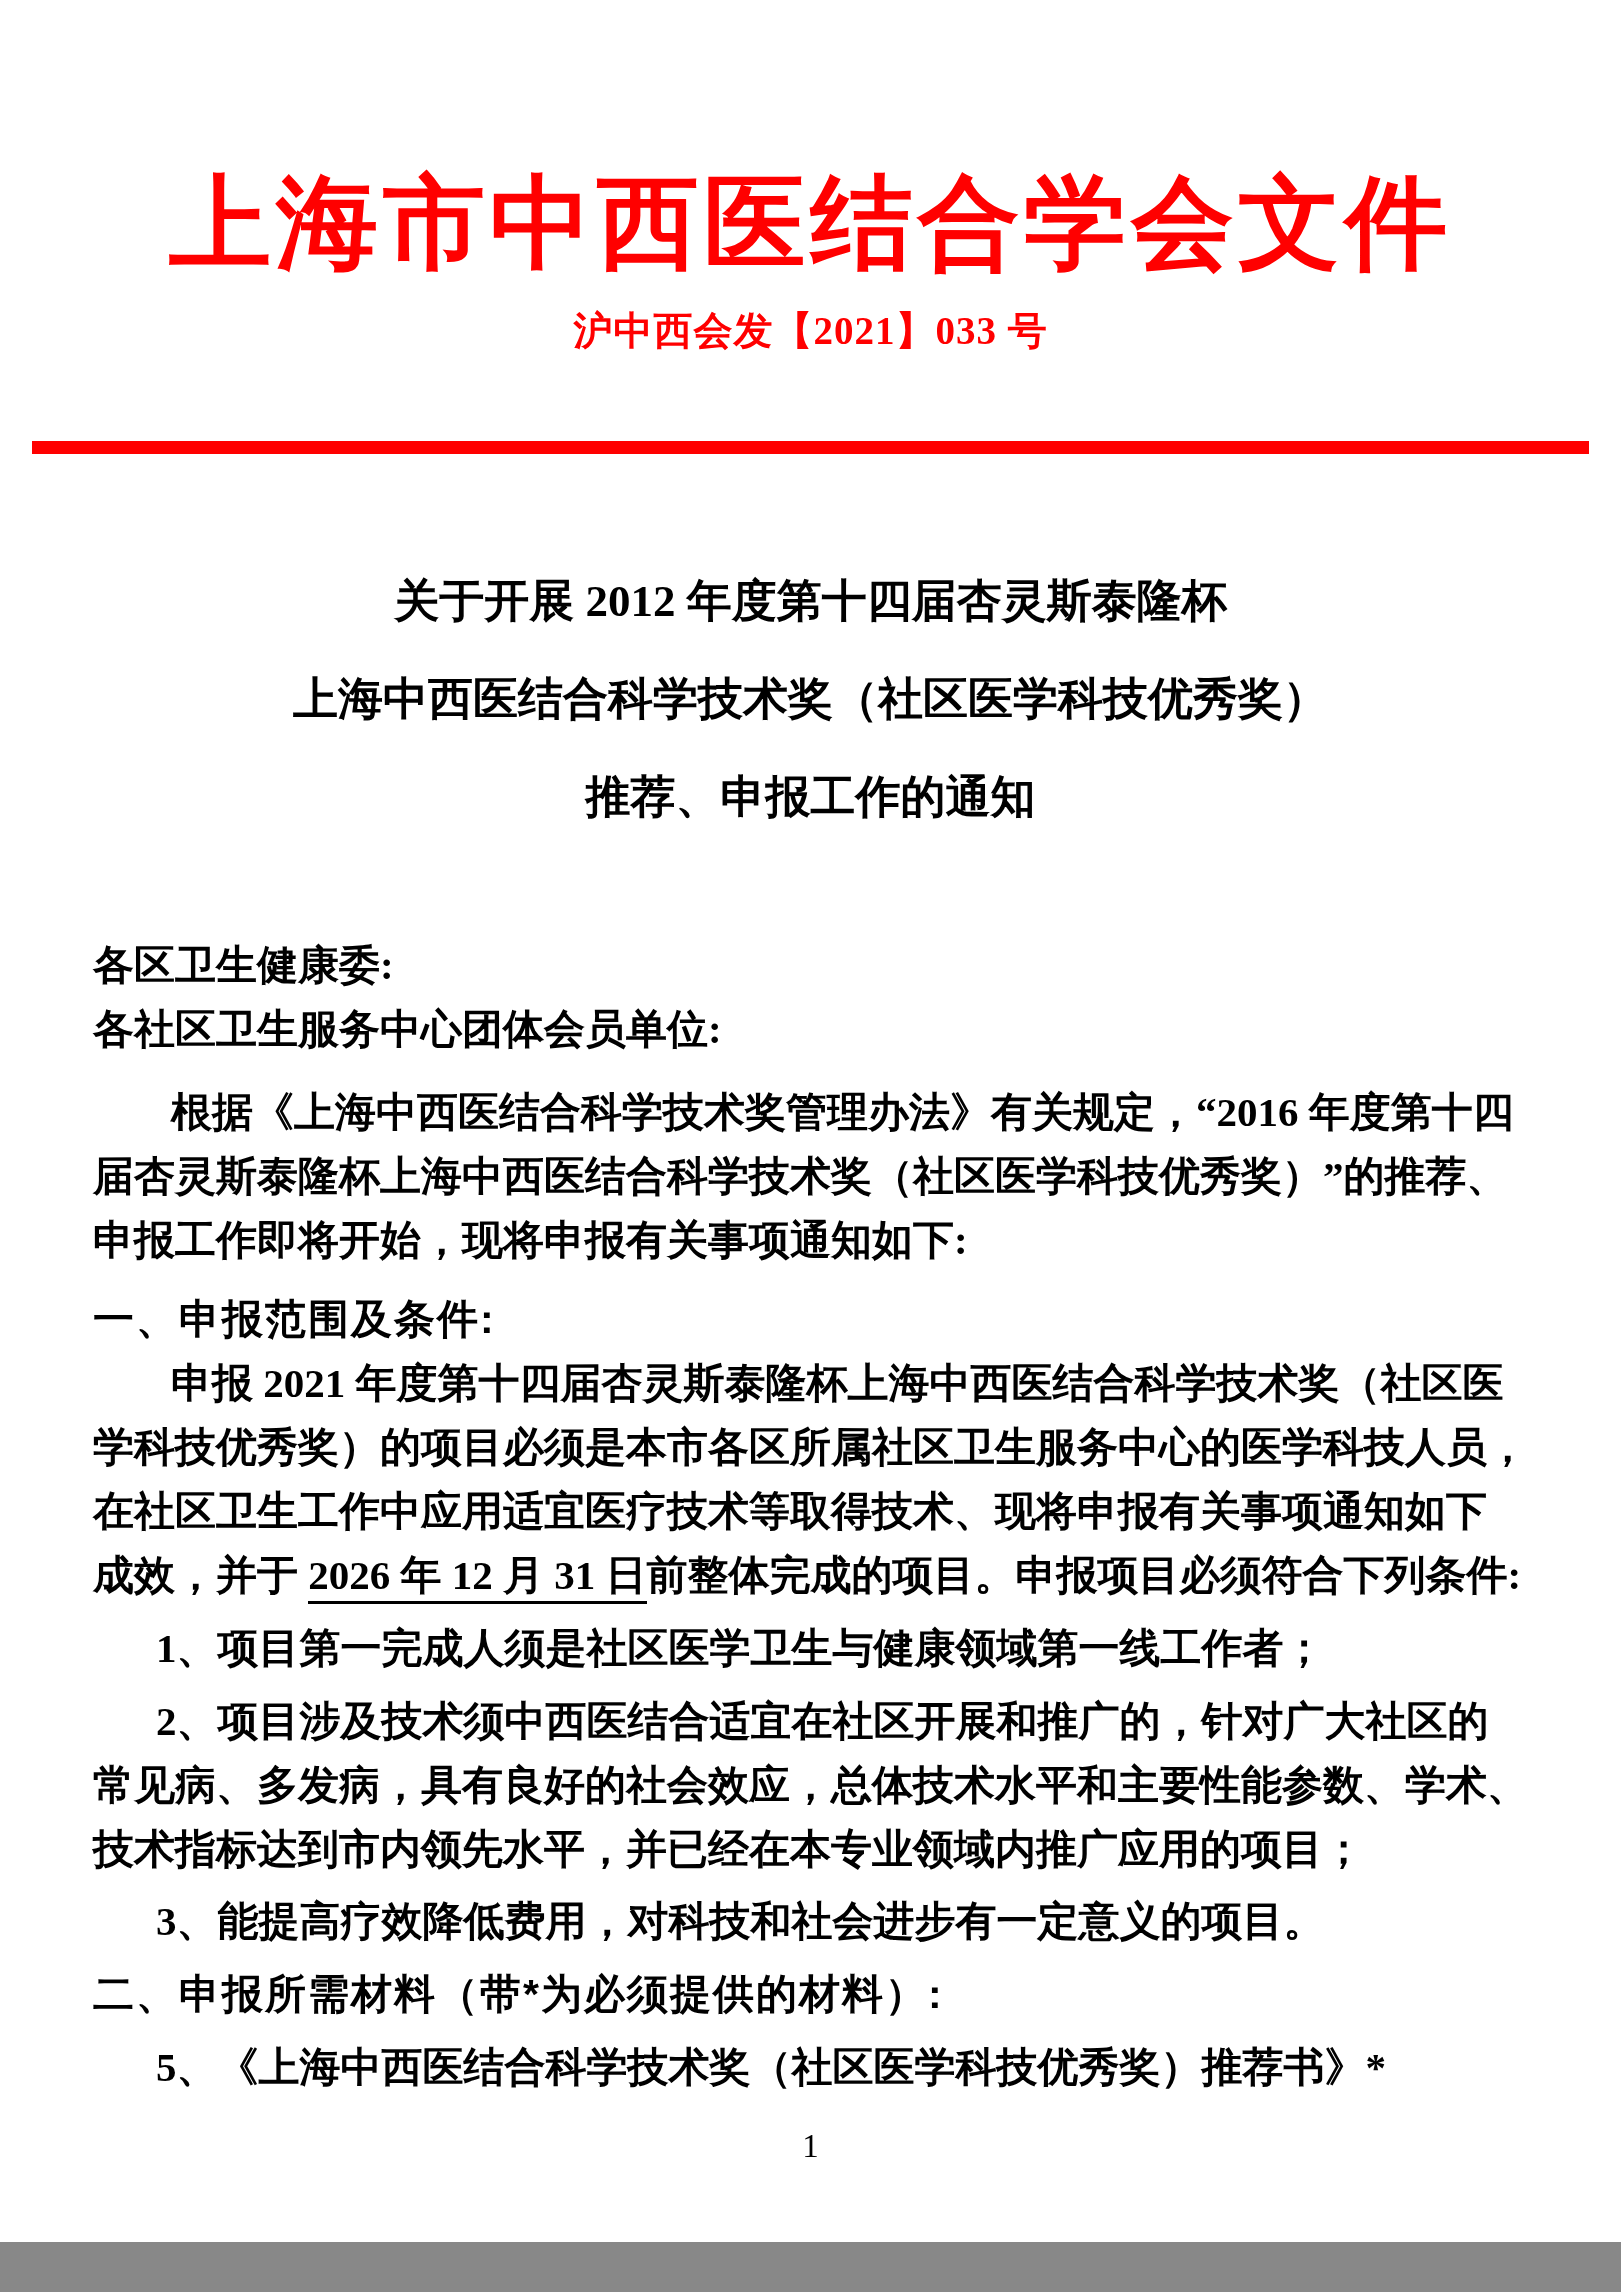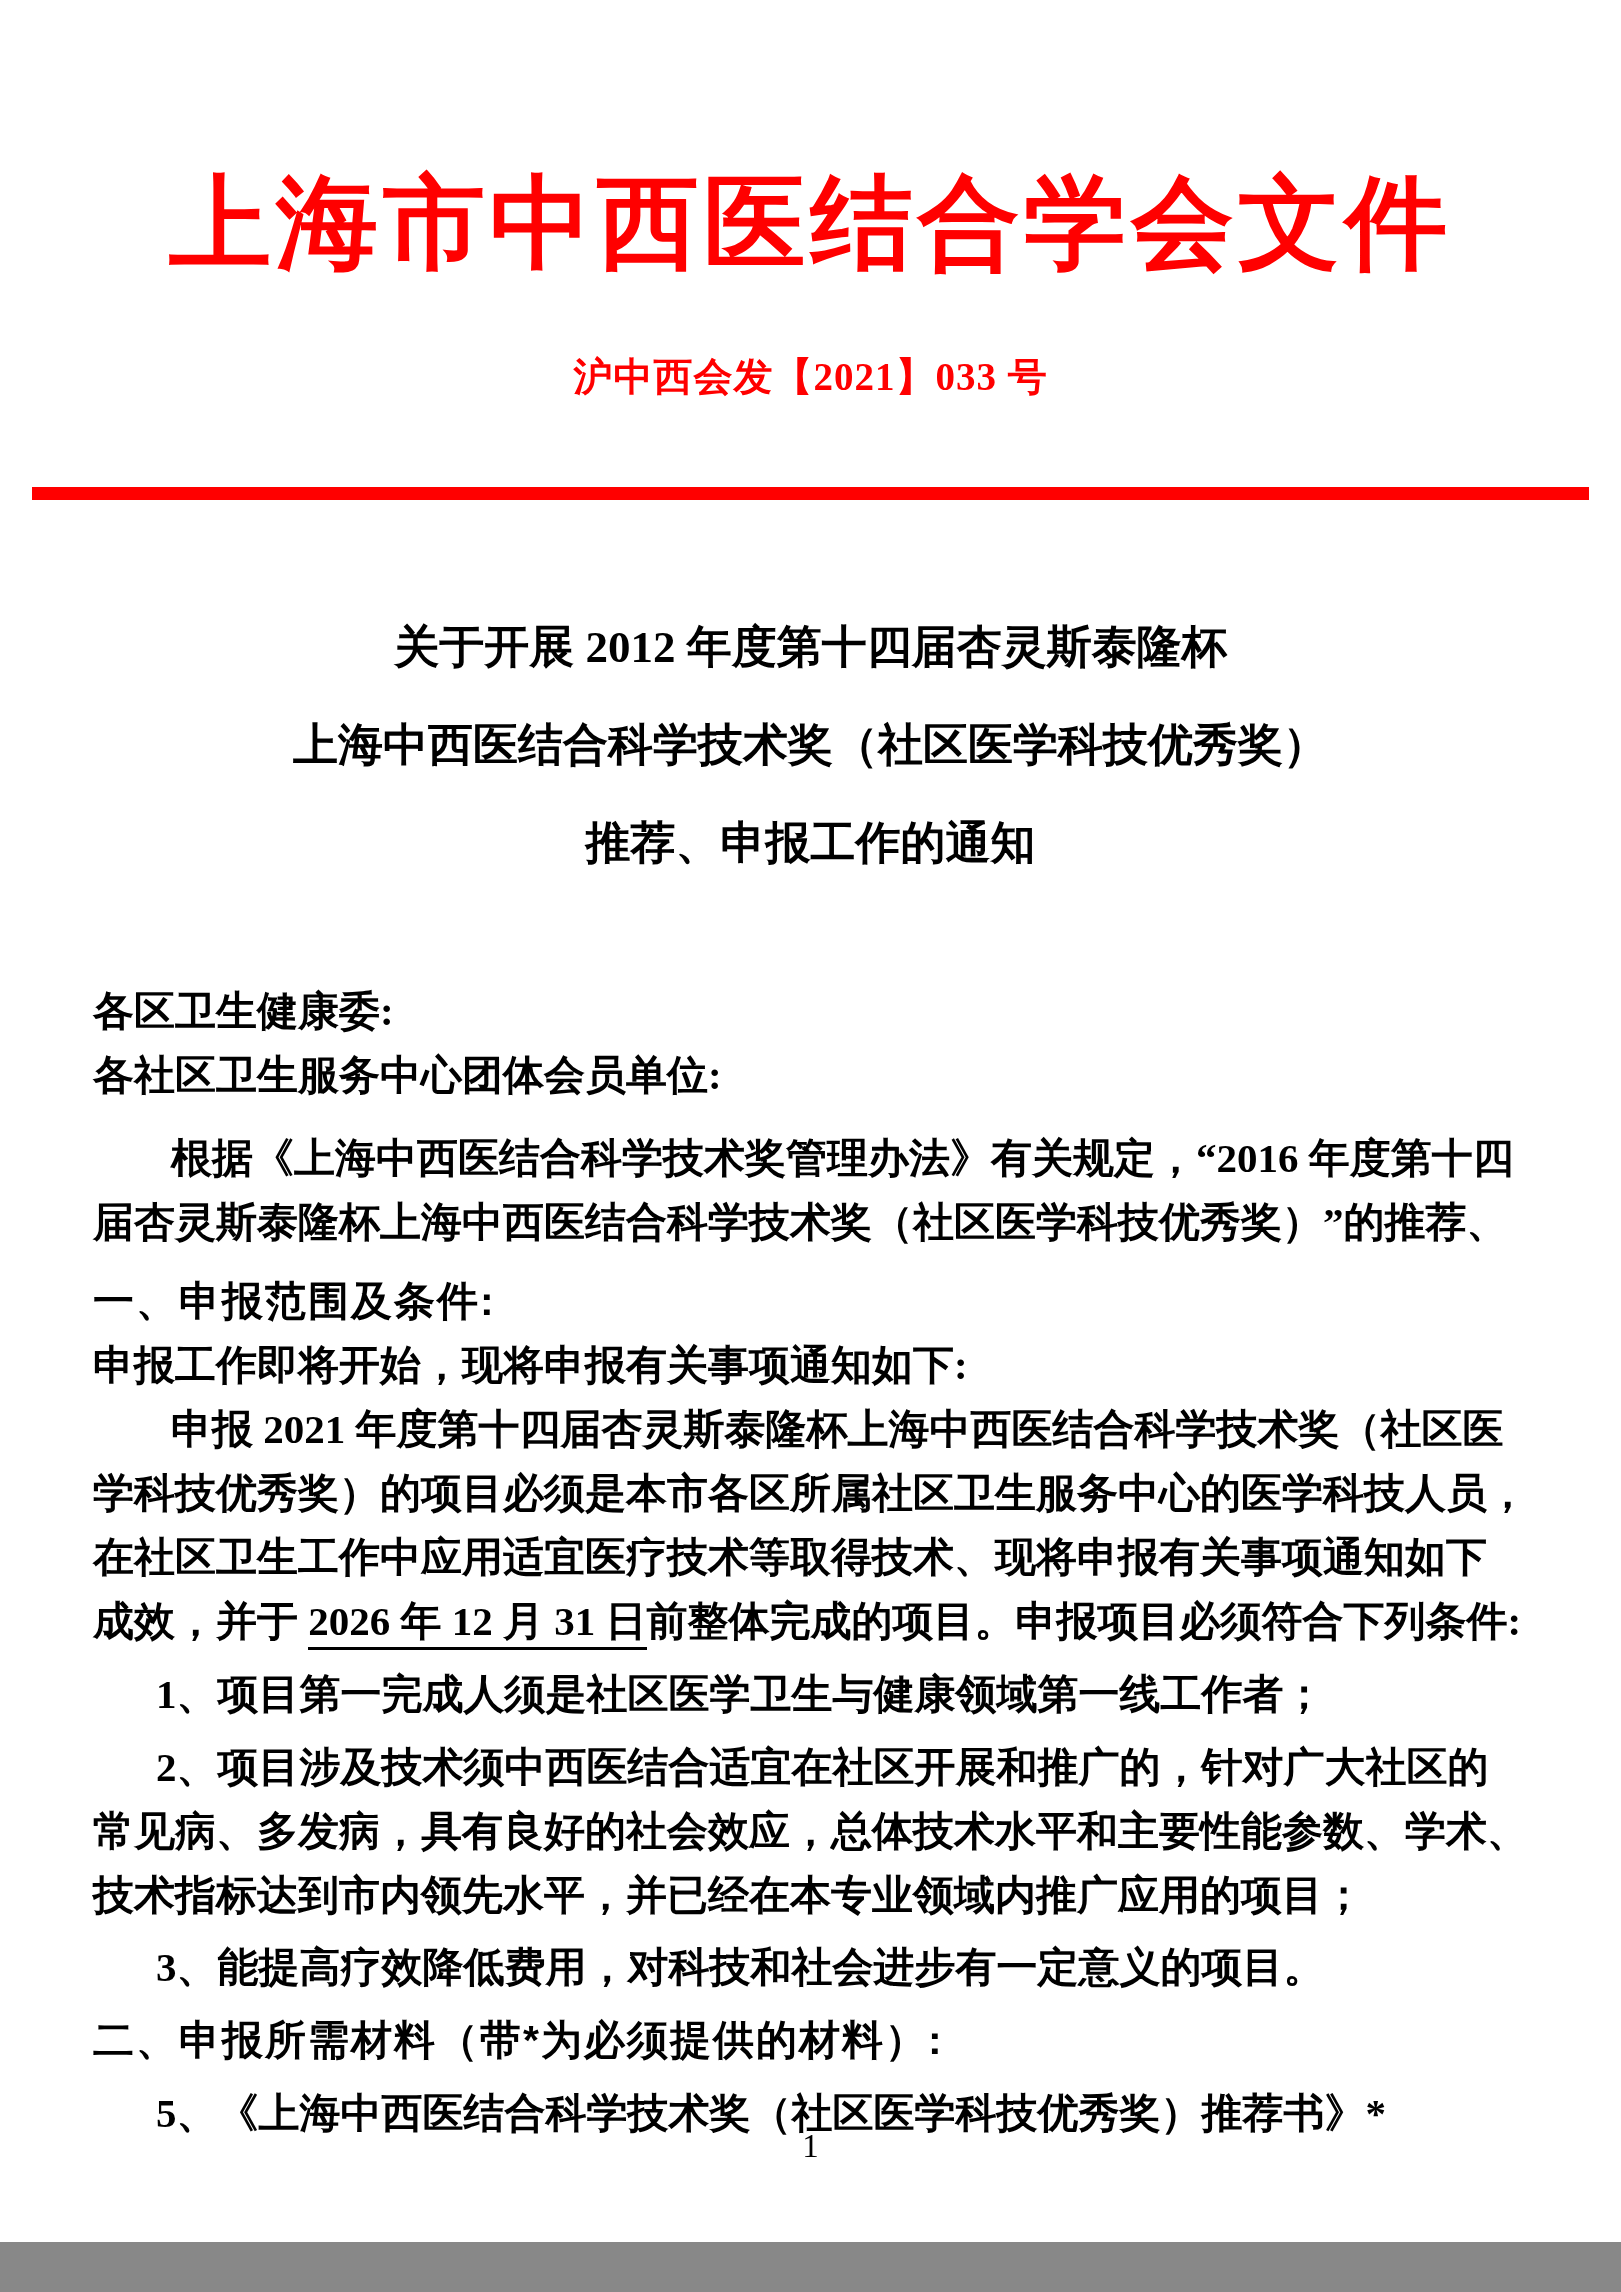--- a/index.html
+++ b/index.html
@@ -17,21 +17,21 @@
   .header { padding-top: 165px; text-align: center; }
   .org-title {
     font-size: 102px;
     line-height: 118px;
     font-weight: bold;
     color: #ff0000;
     letter-spacing: 4.9px;
     white-space: nowrap;
   }
   .doc-number {
-    margin-top: 69px;
+    margin-top: 23px;
     font-size: 39px;
     line-height: 49px;
     font-weight: bold;
     color: #ff0000;
     letter-spacing: 1px;
     white-space: nowrap;
   }
   .red-rule {
     margin: 86px 32px 0 32px;
     height: 12.7px;
@@ -92,23 +92,23 @@
     <div class="t-line">推荐、申报工作的通知</div>
   </div>
 
   <div class="body-text">
 
     <div class="line">各区卫生健康委:</div>
     <div class="line">各社区卫生服务中心团体会员单位:</div>
 
     <div class="line indent-para gap-p">根据《上海中西医结合科学技术奖管理办法》有关规定，“2016 年度第十四</div>
     <div class="line">届杏灵斯泰隆杯上海中西医结合科学技术奖（社区医学科技优秀奖）”的推荐、</div>
+    <div class="line">申报工作即将开始，现将申报有关事项通知如下:</div>
+
     <div class="line heading gap-h">一、申报范围及条件:</div>
-
-    <div class="line">申报工作即将开始，现将申报有关事项通知如下:</div>
 
     <div class="line indent-para">申报 2021 年度第十四届杏灵斯泰隆杯上海中西医结合科学技术奖（社区医</div>
     <div class="line">学科技优秀奖）的项目必须是本市各区所属社区卫生服务中心的医学科技人员，</div>
     <div class="line">在社区卫生工作中应用适宜医疗技术等取得技术、现将申报有关事项通知如下</div>
     <div class="line"><span>成效，并于 </span><span class="u-date">2026 年 12 月 31 日</span><span>前整体完成的项目。申报项目必须符合下列条件:</span></div>
 
     <div class="line indent-item gap-i">1、项目第一完成人须是社区医学卫生与健康领域第一线工作者；</div>
 
     <div class="line indent-item gap-i">2、项目涉及技术须中西医结合适宜在社区开展和推广的，针对广大社区的</div>
     <div class="line">常见病、多发病，具有良好的社会效应，总体技术水平和主要性能参数、学术、</div>

